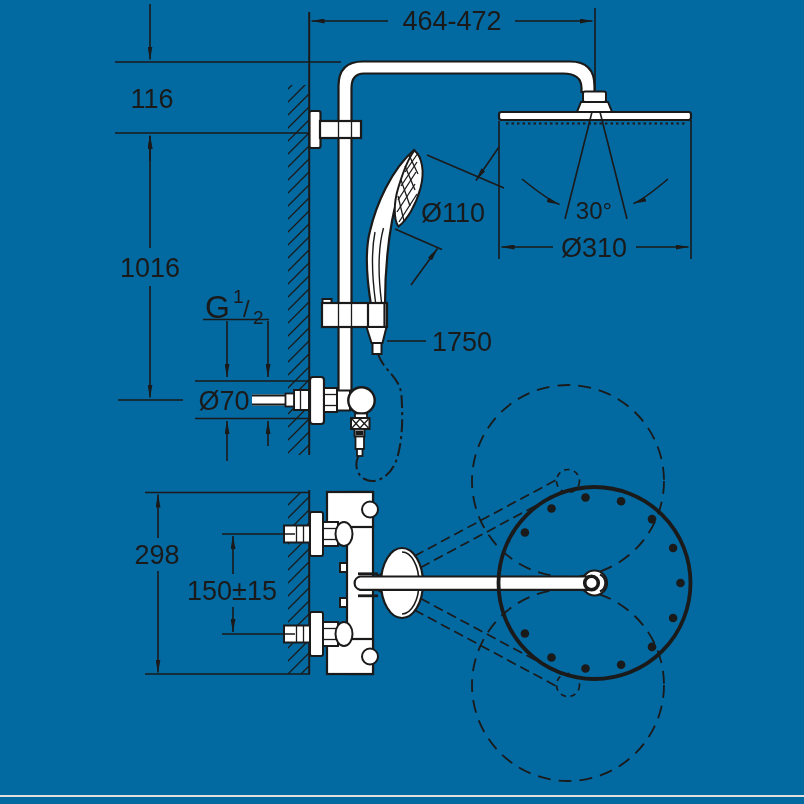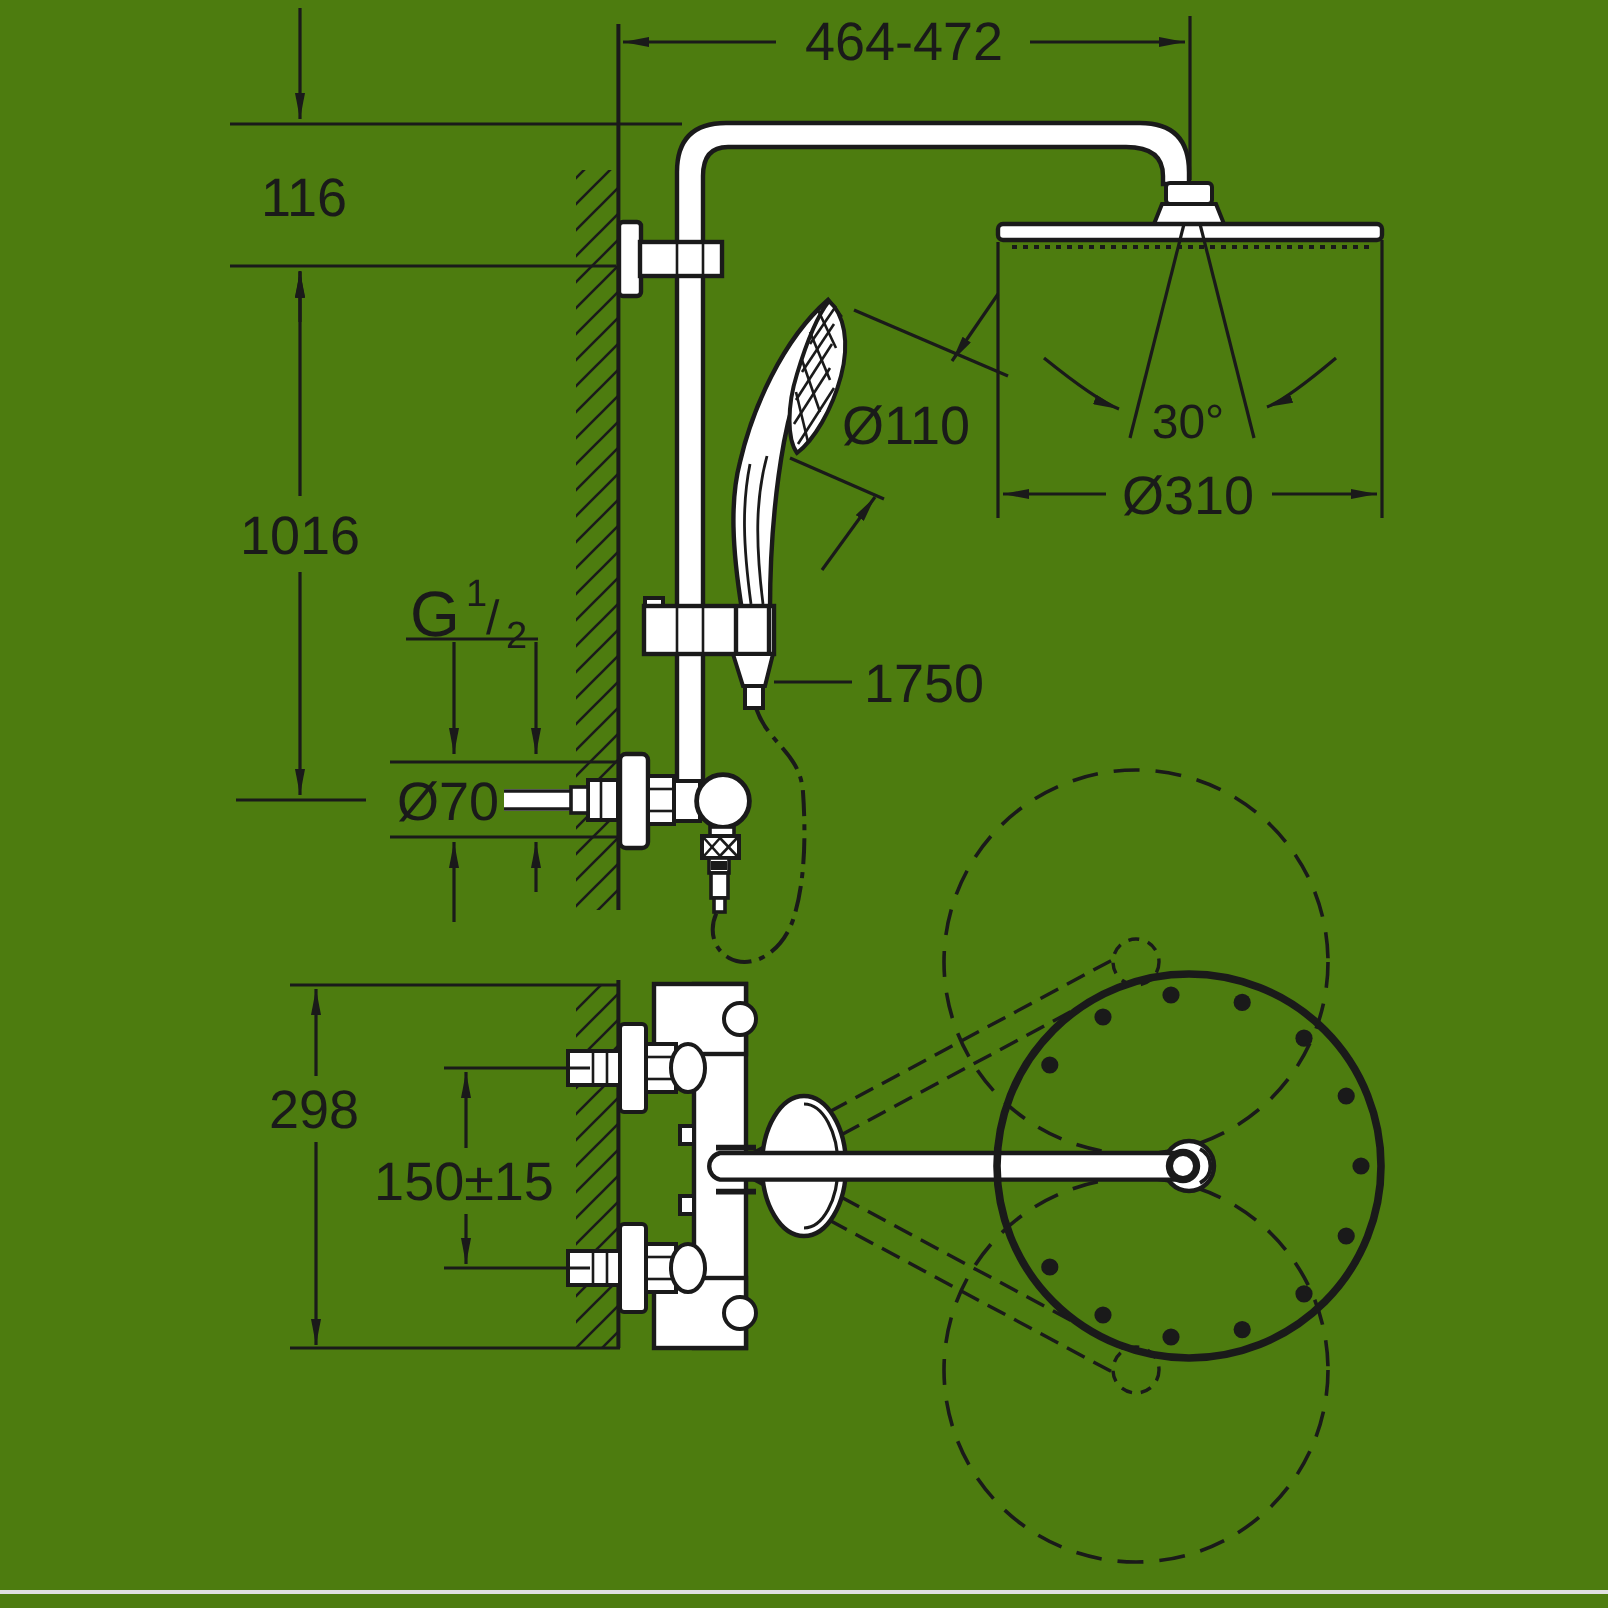--- a/index.html
+++ b/index.html
@@ -1,16 +1,16 @@
 <!DOCTYPE html>
 <html><head>
 <meta charset="utf-8">
 <style>
   html,body{margin:0;padding:0;background:#ffffff;}
-  .stage{position:relative;width:804px;height:804px;background:#4d7c0f;overflow:hidden;
+  .stage{position:relative;width:804px;height:804px;background:#0369a1;overflow:hidden;
          font-family:"Liberation Sans", sans-serif;}
   svg{display:block}
   text{fill:#1a1a1a;font-family:"Liberation Sans", sans-serif;}
   .dimtxt{font-size:27px;}
   .mid{text-anchor:middle;}
 </style>
 </head>
 <body>
 
 <div class="stage">

